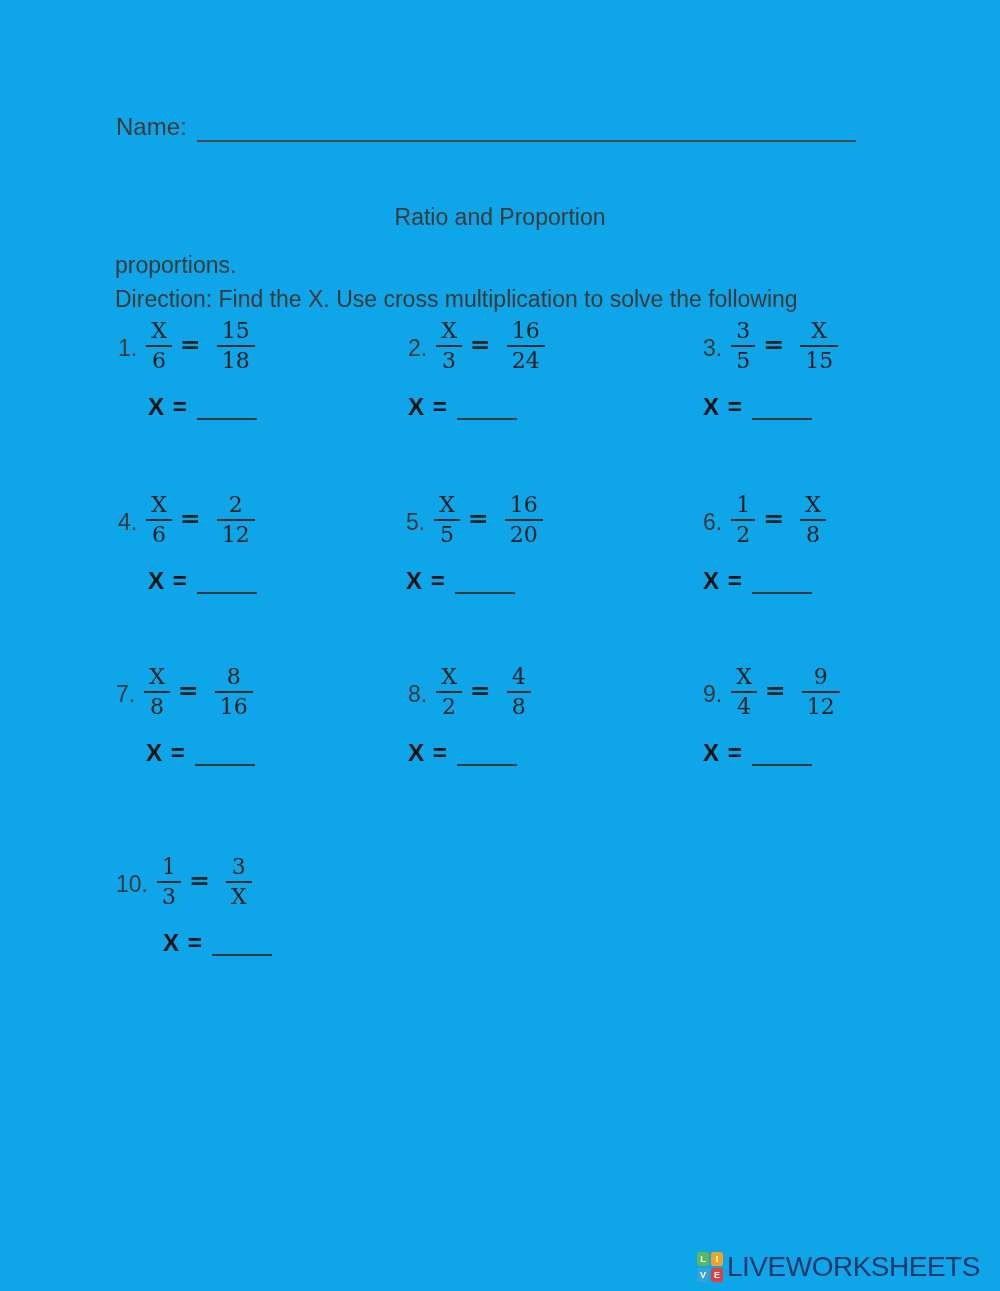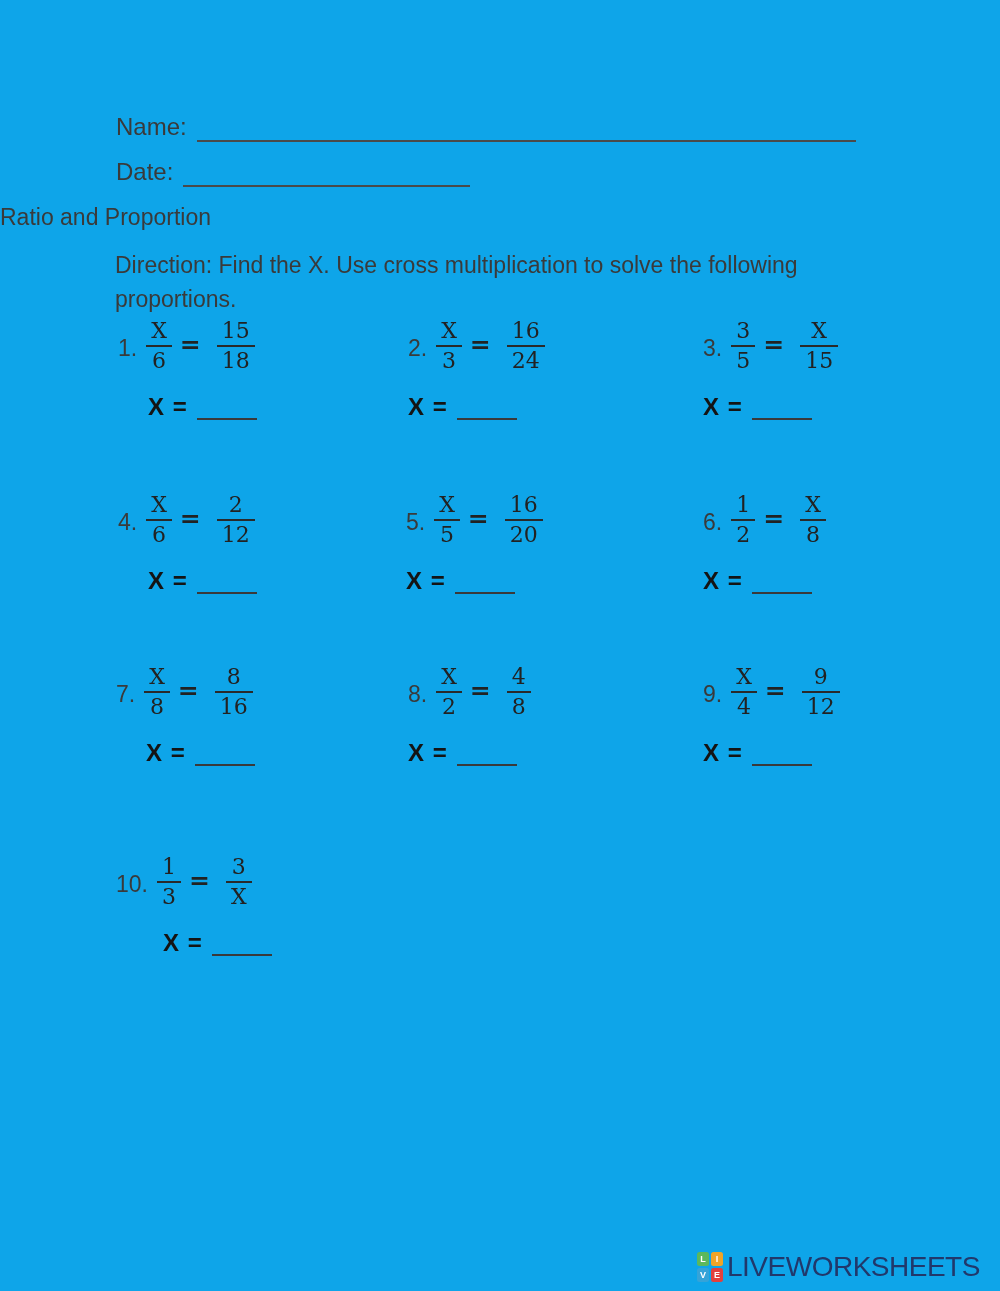--- a/index.html
+++ b/index.html
@@ -13,21 +13,21 @@
     color:#333333;
   }
   
   .fill-row{position:absolute;display:flex;align-items:flex-end;}
   .fill-row .lbl{font-size:24px;color:#3a3a3a;line-height:30px;}
   .fill-row .line{flex:1;border-bottom:2px solid #4a4a4a;height:26px;margin-left:10px;}
   .name-row{left:116px;top:112px;width:740px;}
   .date-row{left:116px;top:157px;width:354px;}
   .title{
     position:absolute;left:0;top:204px;width:1000px;
-    font-size:23px;color:#3a3a3a;
+    text-align:center;font-size:23px;color:#3a3a3a;
   }
   .direction{
     position:absolute;left:115px;top:248px;width:820px;
     font-size:23px;line-height:34px;color:#3a3a3a;white-space:nowrap;
   }
   
   .problems{position:absolute;left:0;top:0;width:1000px;height:1100px;}
   .problem{position:absolute;}
   .problem:nth-of-type(1){left:118px;top:318px;}
   .problem:nth-of-type(2){left:408px;top:318px;}
@@ -89,30 +89,26 @@
 </head>
 <body>
 
 <div class="page">
 
   <div class="fill-row name-row">
     <span class="lbl">Name:</span>
     <span class="line"></span>
   </div>
 
-  <div class="fill-row date-row">
-    <span class="lbl">Date:</span>
-    <span class="line"></span>
-  </div>
 
   <div class="title">Ratio and Proportion</div>
 
   <div class="direction">
+    <div>proportions.</div>
     <div>Direction: Find the X. Use cross multiplication to solve the following</div>
-    <div>proportions.</div>
   </div>
 
   <div class="problems">
     <div class="problem">
       <div class="eq-row">
         <span class="pnum">1.</span>
         <span class="frac">
           <span class="fnum">X</span>
           <span class="bar"></span>
           <span class="fden">6</span>

